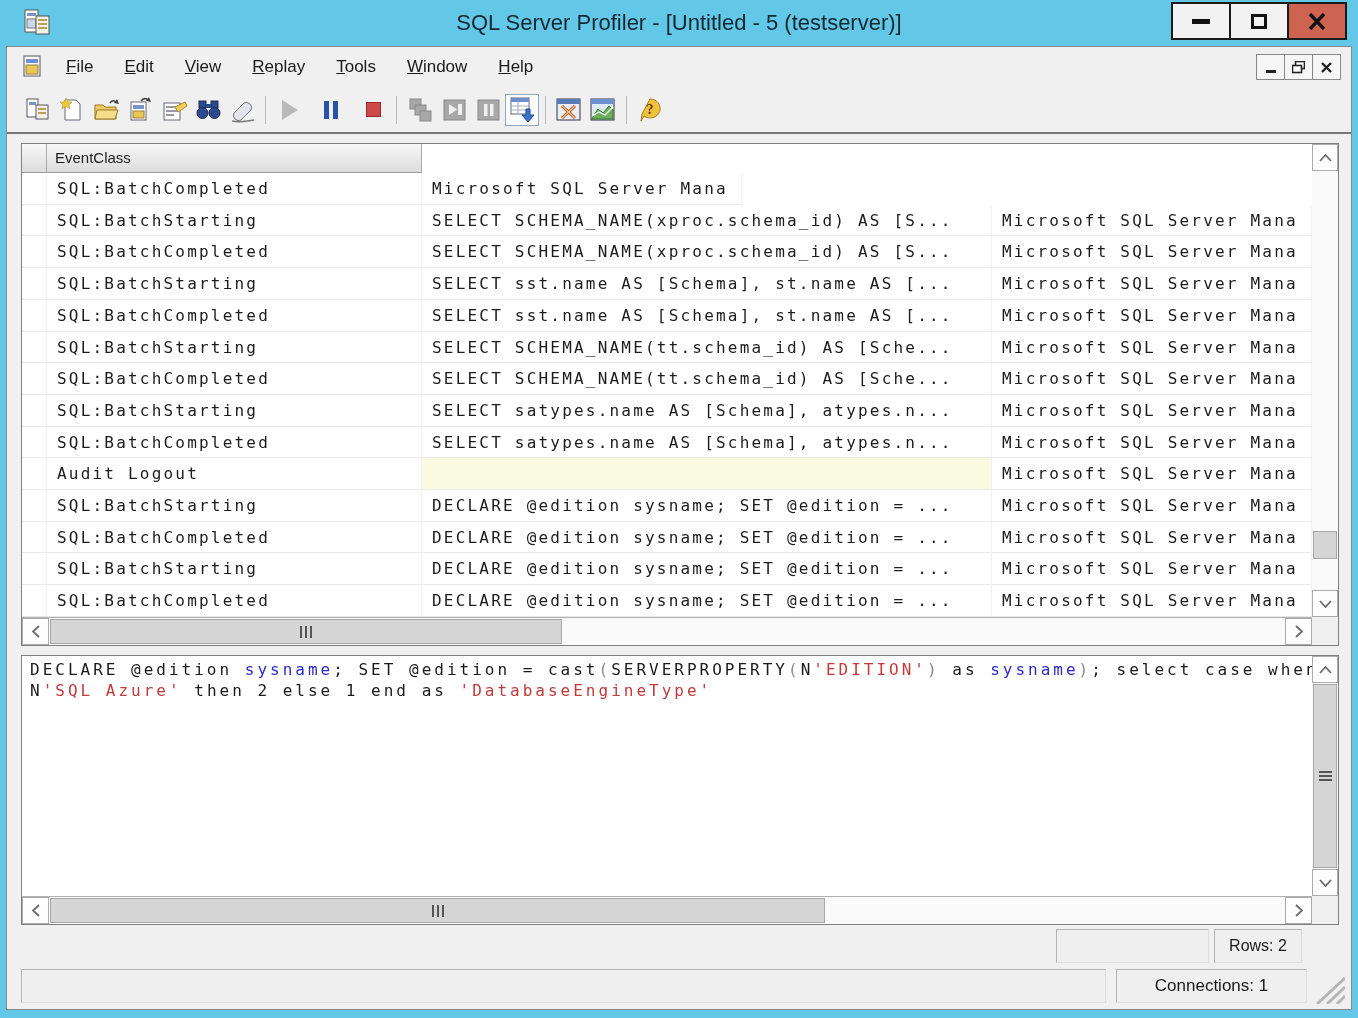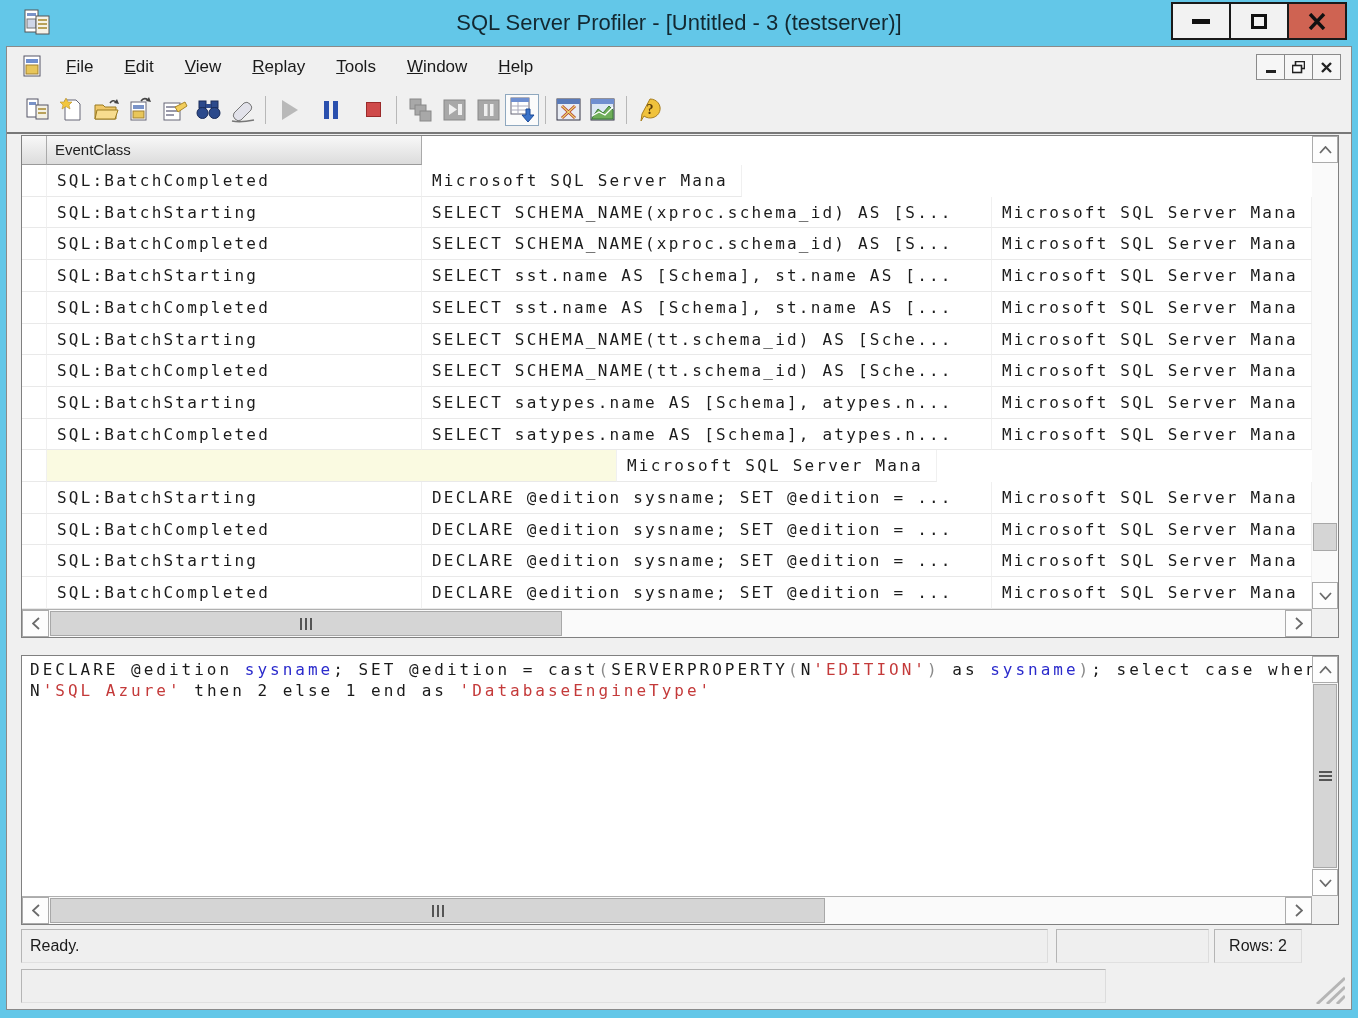--- a/index.html
+++ b/index.html
@@ -30,21 +30,21 @@
             display:flex; align-items:center; justify-content:center; }
 
   
   .toolbar { position:absolute; left:0; top:40px; width:100%; height:47px; display:flex;
              align-items:center; padding-left:14px; border-bottom:2px solid #787878; }
   .tbtn { width:34px; height:32px; display:flex; align-items:center; justify-content:center; }
   .tbtn.pressed { background:#fbfbfb; border:1px solid #8fa8bf; }
   .tsep { width:1px; height:28px; background:#b8b8b8; margin:0 6px; }
 
   
-  .grid-box { position:absolute; left:14px; top:88px; width:1318px; height:503px;
+  .grid-box { position:absolute; left:14px; top:96px; width:1318px; height:503px;
               border:1px solid #808080; background:#fff; }
   .grid-header { position:absolute; left:0; top:0; width:1290px; height:29px; display:flex; }
   .hcell { background:linear-gradient(#f8f8f8,#dcdcdc); border-right:1px solid #aaa;
            border-bottom:1px solid #9a9a9a; font-size:15px; color:#222; line-height:28px;
            padding-left:8px; overflow:hidden; white-space:nowrap; }
   .grid-rows { position:absolute; left:0; top:29px; width:1290px; height:444px; background:#fff; }
   .grow { display:flex; height:31.71px; }
   .gcell { border-right:1px solid #f0f0f0; border-bottom:1px solid #e9e9e9;
            font-family:"DejaVu Sans Mono", monospace; font-size:16px; letter-spacing:2.2px;
            color:#1c1c1c; line-height:31px; padding-left:10px; overflow:hidden; white-space:nowrap; }
@@ -83,21 +83,21 @@
     <svg width="30" height="30" viewBox="0 0 30 30">
       <rect x="3" y="2" width="13" height="22" fill="#fff" stroke="#555"></rect>
       <rect x="5" y="5" width="9" height="3" fill="#7a93c8"></rect>
       <rect x="5" y="11" width="9" height="9" fill="#cfd6e8" stroke="#777"></rect>
       <rect x="14" y="8" width="13" height="18" fill="#f5f2e8" stroke="#555"></rect>
       <rect x="16" y="11" width="9" height="2" fill="#b9a15a"></rect>
       <rect x="16" y="15" width="9" height="2" fill="#b9a15a"></rect>
       <rect x="16" y="19" width="9" height="2" fill="#b9a15a"></rect>
     </svg>
   </span>
-  <div class="title-text">SQL Server Profiler - [Untitled - 3 (testserver)]</div>
+  <div class="title-text">SQL Server Profiler - [Untitled - 5 (testserver)]</div>
   <div class="winbtns">
     <div class="winbtn">
       <span style="display:block;width:18px;height:5px;background:#111;"></span>
     </div>
     <div class="winbtn">
       <span style="display:block;width:16px;height:15px;border:3px solid #111;"></span>
     </div>
     <div class="winbtn close">
       <svg width="18" height="17" viewBox="0 0 18 17">
         <path d="M2 1 L16 16 M16 1 L2 16" stroke="#111" stroke-width="3.4"></path>
@@ -325,20 +325,21 @@
           <div class="gcell w-an">Microsoft SQL Server Mana</div>
         </div>
         <div class="grow">
           <div class="gcell w-sel"></div>
           <div class="gcell w-ev">SQL:BatchCompleted</div>
           <div class="gcell w-td">SELECT satypes.name AS [Schema], atypes.n...</div>
           <div class="gcell w-an">Microsoft SQL Server Mana</div>
         </div>
         <div class="grow">
           <div class="gcell w-sel"></div>
+          <div class="gcell w-ev">Audit Logout</div>
           <div class="gcell w-td hl"></div>
           <div class="gcell w-an">Microsoft SQL Server Mana</div>
         </div>
         <div class="grow">
           <div class="gcell w-sel"></div>
           <div class="gcell w-ev">SQL:BatchStarting</div>
           <div class="gcell w-td">DECLARE @edition sysname; SET @edition = ...</div>
           <div class="gcell w-an">Microsoft SQL Server Mana</div>
         </div>
         <div class="grow">
@@ -431,25 +432,25 @@
         </span>
     </div>
     <div class="sb-btn" style="left:1263px;top:241px;width:27px;height:27px;">
       <svg width="8" height="13" viewBox="0 0 8 13">
           <path d="M1 1 L7 6.5 L1 12" fill="none" stroke="#6a6a6a" stroke-width="1.8"></path>
         </svg>
     </div>
     <div class="corner" style="right:0;top:240px;width:26px;height:28px;"></div>
   </div>
 
-  <div class="spanel" style="left:14px;top:882px;width:1027px;padding-left:8px;">Ready.</div>
   <div class="spanel" style="left:1049px;top:882px;width:153px;"></div>
   <div class="spanel" style="left:1207px;top:882px;width:88px;text-align:center;">Rows: 2</div>
 
   <div class="spanel" style="left:14px;top:922px;width:1085px;"></div>
+  <div class="spanel" style="left:1109px;top:922px;width:191px;text-align:center;font-size:17px;">Connections: 1</div>
   <svg class="grip-corner" viewBox="0 0 38 32">
     <g stroke="#b5b5b5" stroke-width="3">
       <line x1="10" y1="32" x2="38" y2="6"></line>
       <line x1="20" y1="32" x2="38" y2="15"></line>
       <line x1="30" y1="32" x2="38" y2="24"></line>
     </g>
   </svg>
 </div>
 
 </body></html>

